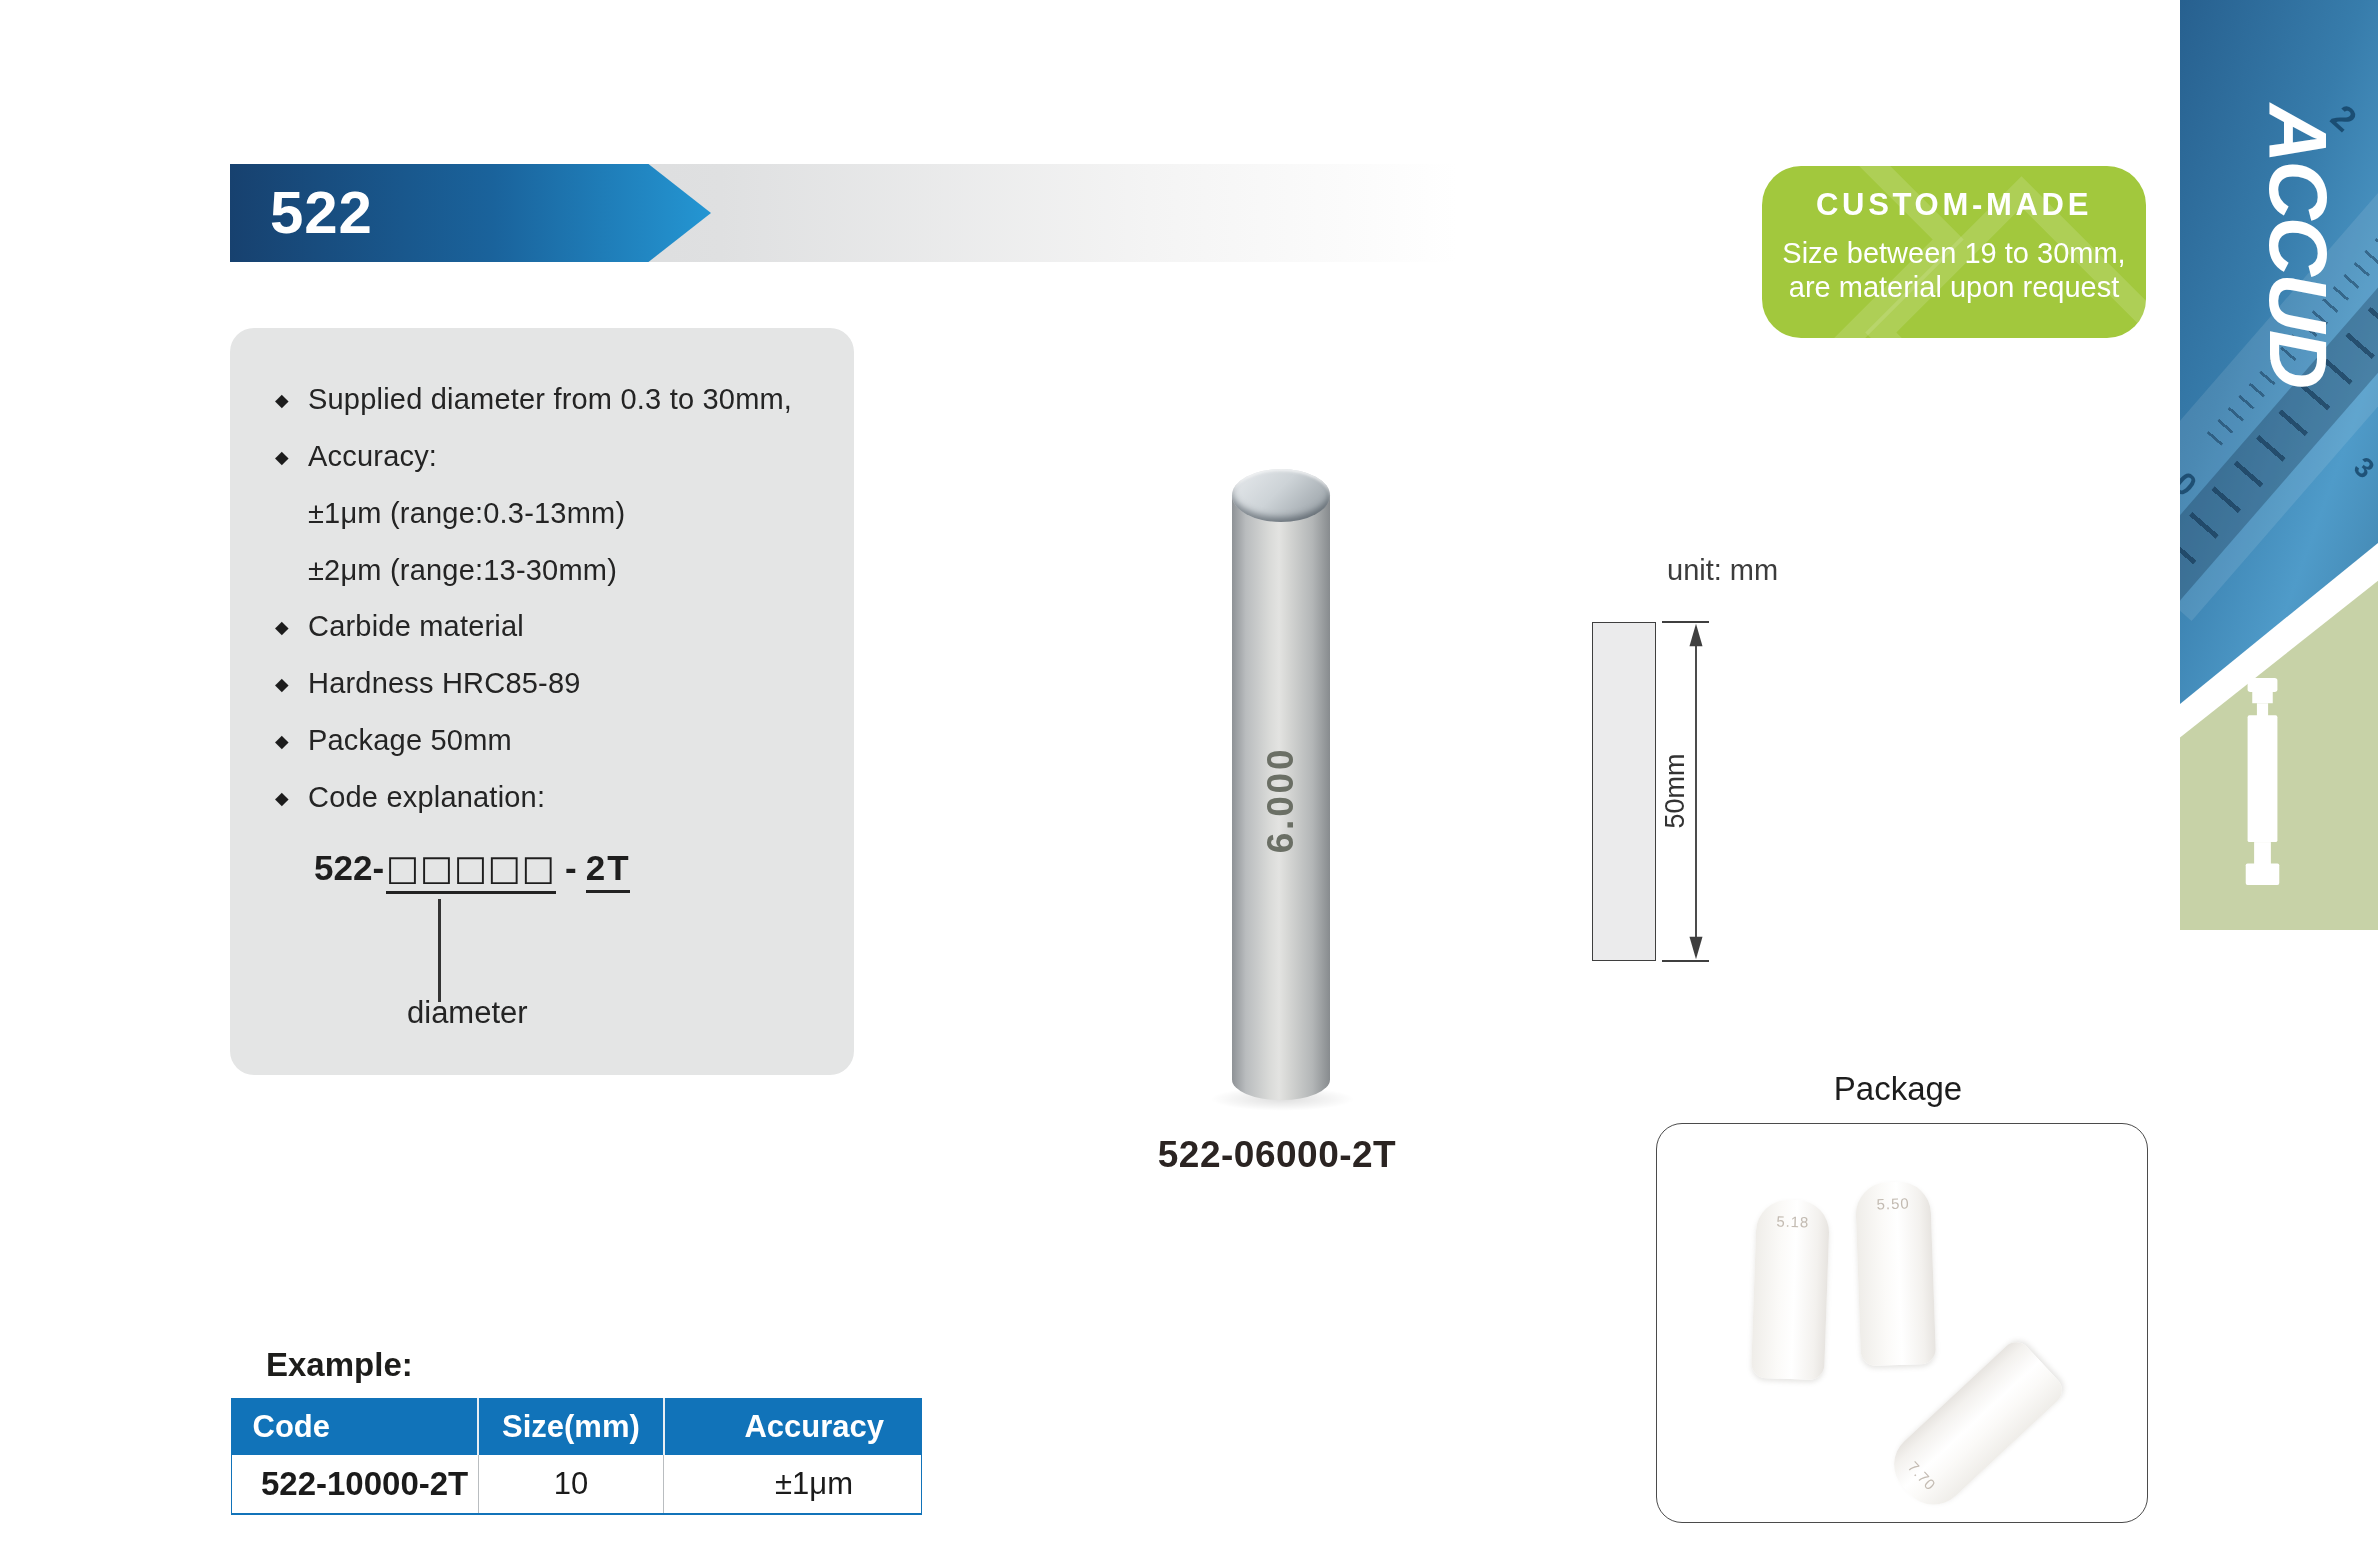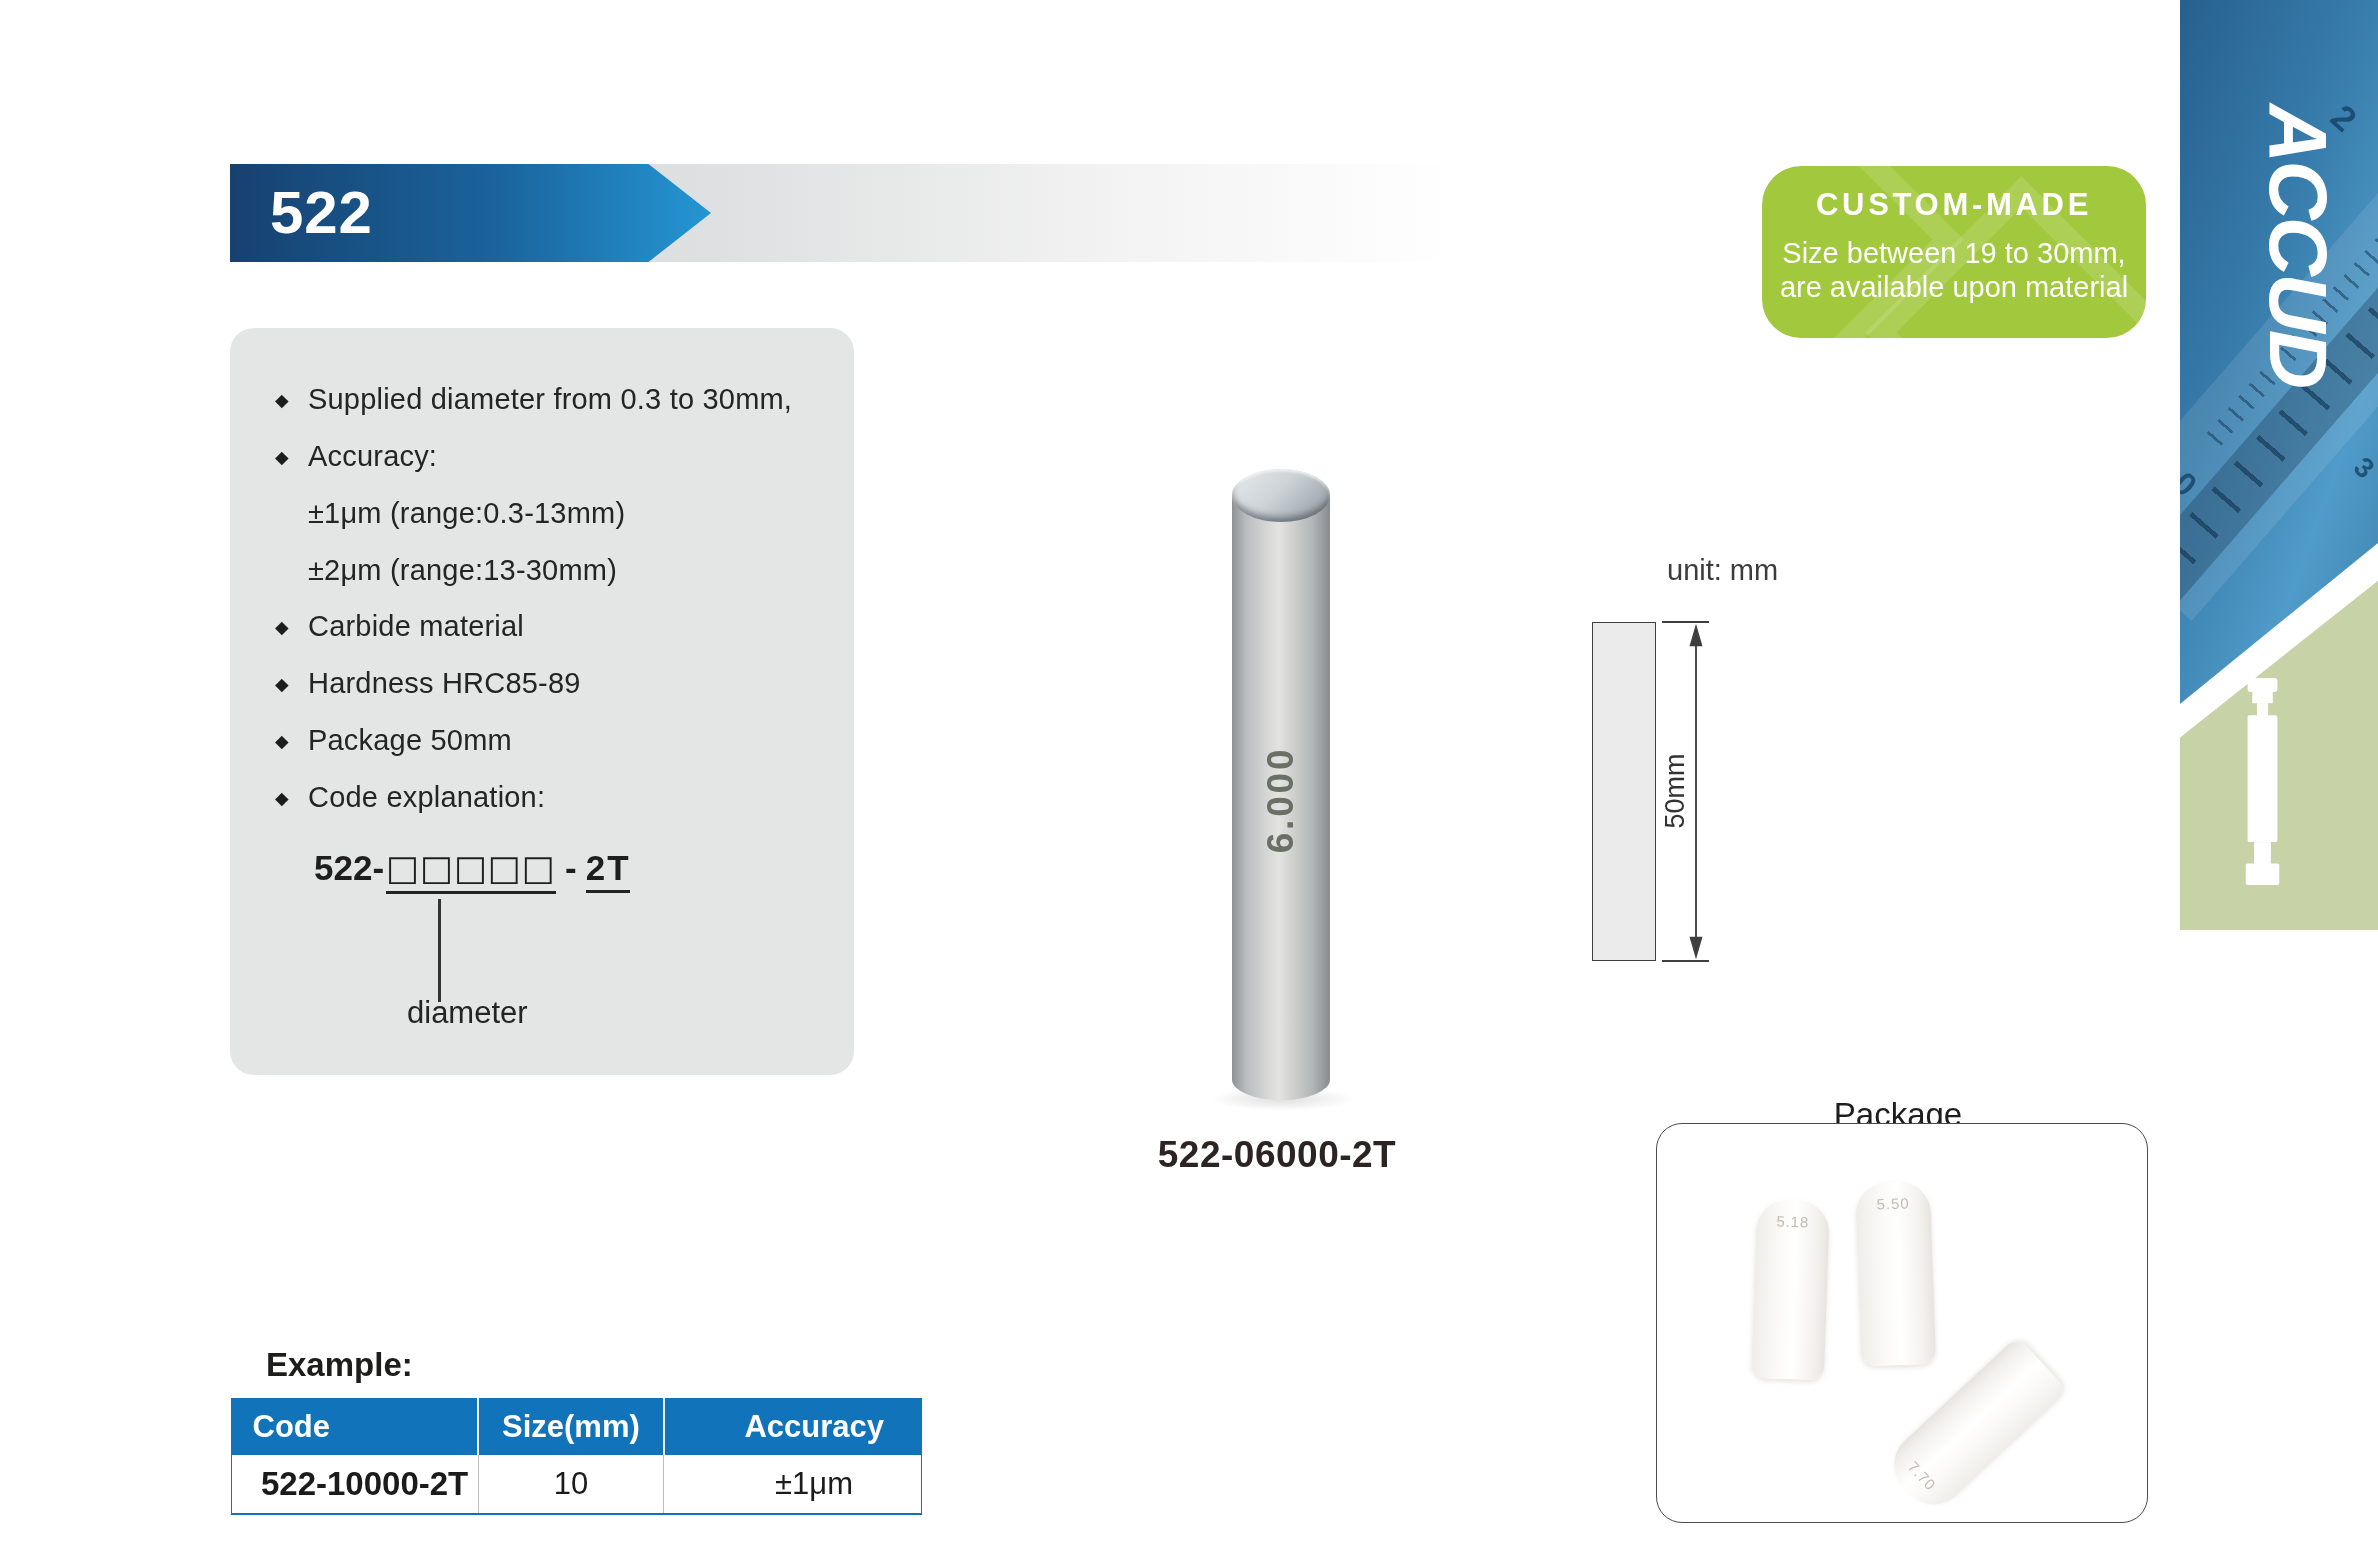--- a/index.html
+++ b/index.html
@@ -61,21 +61,21 @@
   .unit-label{position:absolute;left:1667px;top:554px;font-size:29px;color:#3c3c3c;}
   .dim-rect{position:absolute;left:1592px;top:622px;width:62px;height:337px;
     background:#ebebec;border:1.9px solid #3f3f3f;}
   .dim-tick{position:absolute;left:1662px;width:47px;height:1.9px;background:#3f3f3f;}
   .dim-tick-top{top:621px;} .dim-tick-bot{top:960px;}
   .dim-arrow{position:absolute;left:1681px;top:622px;}
   .dim-label{position:absolute;left:1675px;top:791px;transform:translate(-50%,-50%) rotate(-90deg);
     font-size:27px;color:#333;white-space:nowrap;}
 
   
-  .package-title{position:absolute;left:1777px;top:1096px;width:242px;text-align:center;
+  .package-title{position:absolute;left:1777px;top:1070px;width:242px;text-align:center;
     font-size:33px;color:#1d1d1d;}
   .package-box{position:absolute;left:1656px;top:1123px;width:490px;height:398px;background:#fff;
     border:1.9px solid #4b4b4b;border-radius:26px;overflow:hidden;}
   .ppin{position:absolute;background:linear-gradient(90deg,#efede9 0%,#fbfaf8 35%,#ffffff 55%,#f3f1ee 85%,#e7e4e0 100%);
     border-radius:32px 32px 15px 15px;box-shadow:0 2.8px 5.6px rgba(120,115,105,0.18);}
   .ppin .plabel{position:absolute;left:0;top:13px;width:100%;text-align:center;
     font-size:15px;color:#c3bbb2;letter-spacing:0.9px;}
   .ppin1{left:97px;top:76px;width:73px;height:179px;transform:rotate(2deg);}
   .ppin2{left:201px;top:58px;width:75px;height:183px;transform:rotate(-2deg);}
   .ppin3{left:280px;top:210px;width:75px;height:186px;transform:rotate(227deg);}
@@ -127,21 +127,21 @@
 
   <div class="header-gray"></div>
   <div class="header-arrow"></div>
   <div class="header-num">522</div>
 
   <div class="badge">
     <div class="pat pat1"></div>
     <div class="pat pat2"></div>
     <div class="badge-title">CUSTOM-MADE</div>
     <div class="badge-line badge-line1">Size between 19 to 30mm,</div>
-    <div class="badge-line badge-line2">are available upon material</div>
+    <div class="badge-line badge-line2">are material upon request</div>
   </div>
 
   <div class="features">
     <div class="feat-item" style="top:55px;">
       <span class="diamond">◆</span>
       <span class="txt">Supplied diameter from 0.3 to 30mm,</span>
     </div>
     <div class="feat-item" style="top:112px;">
       <span class="diamond">◆</span>
       <span class="txt">Accuracy:</span>

